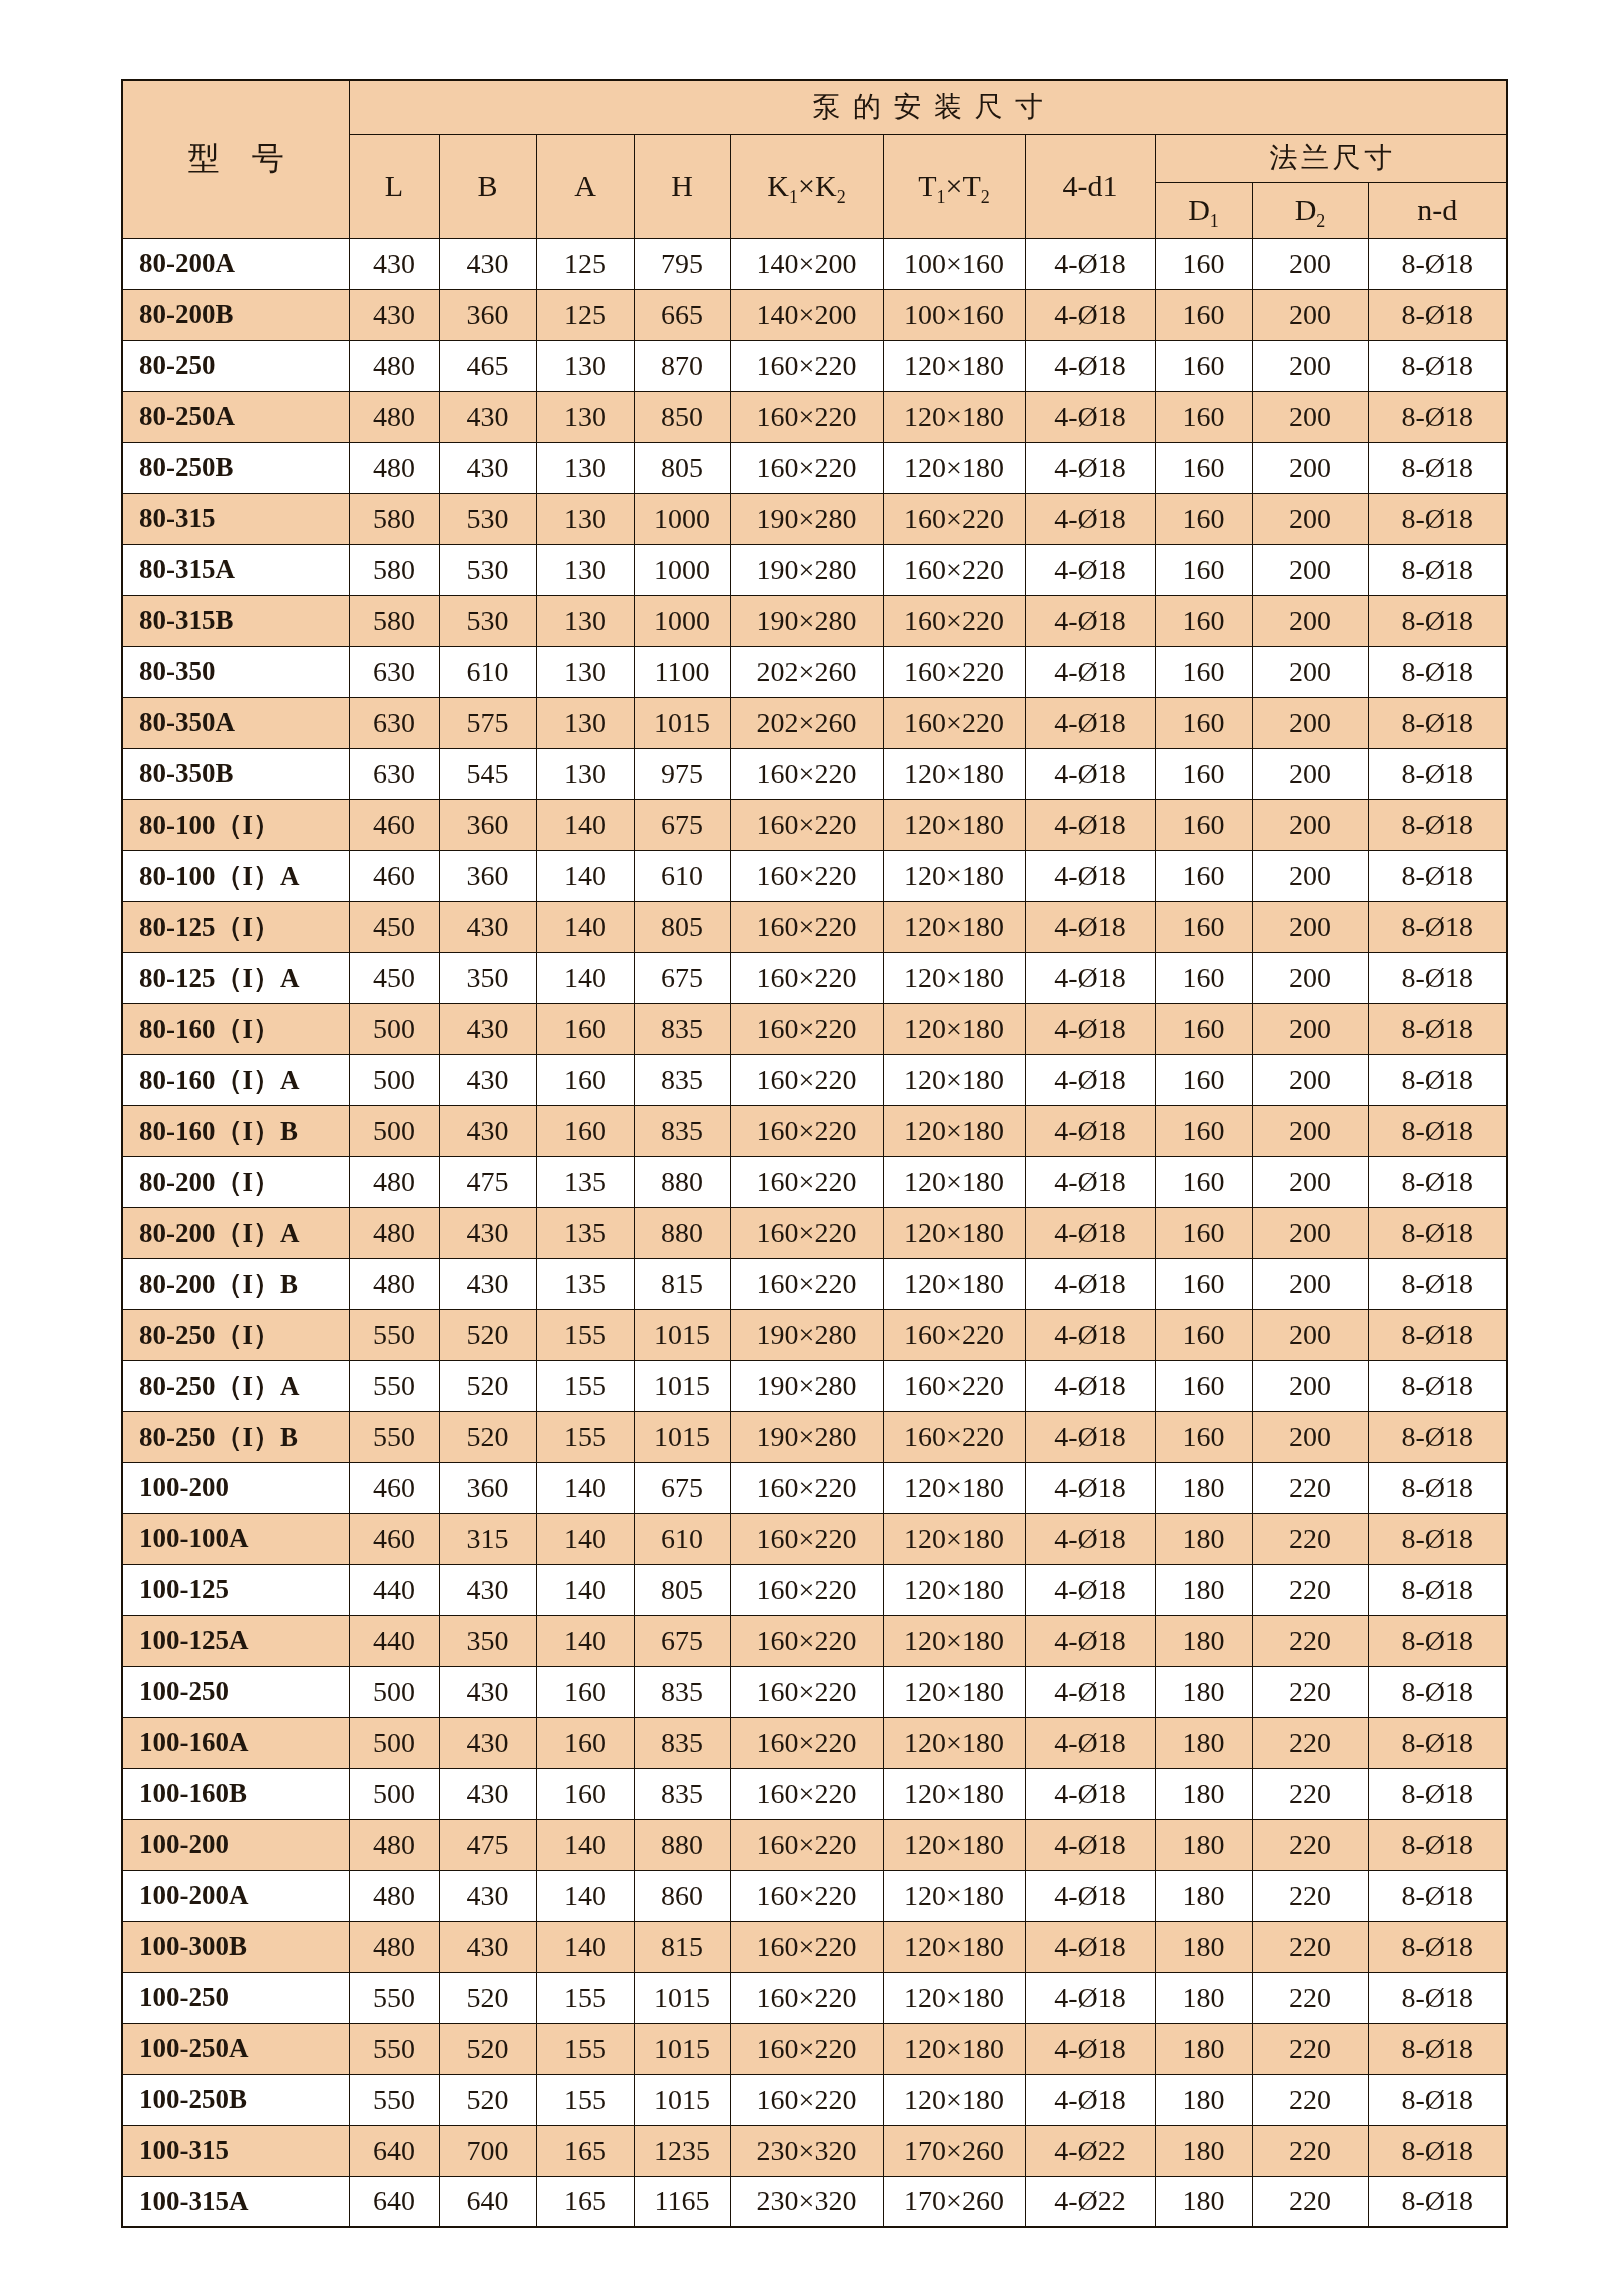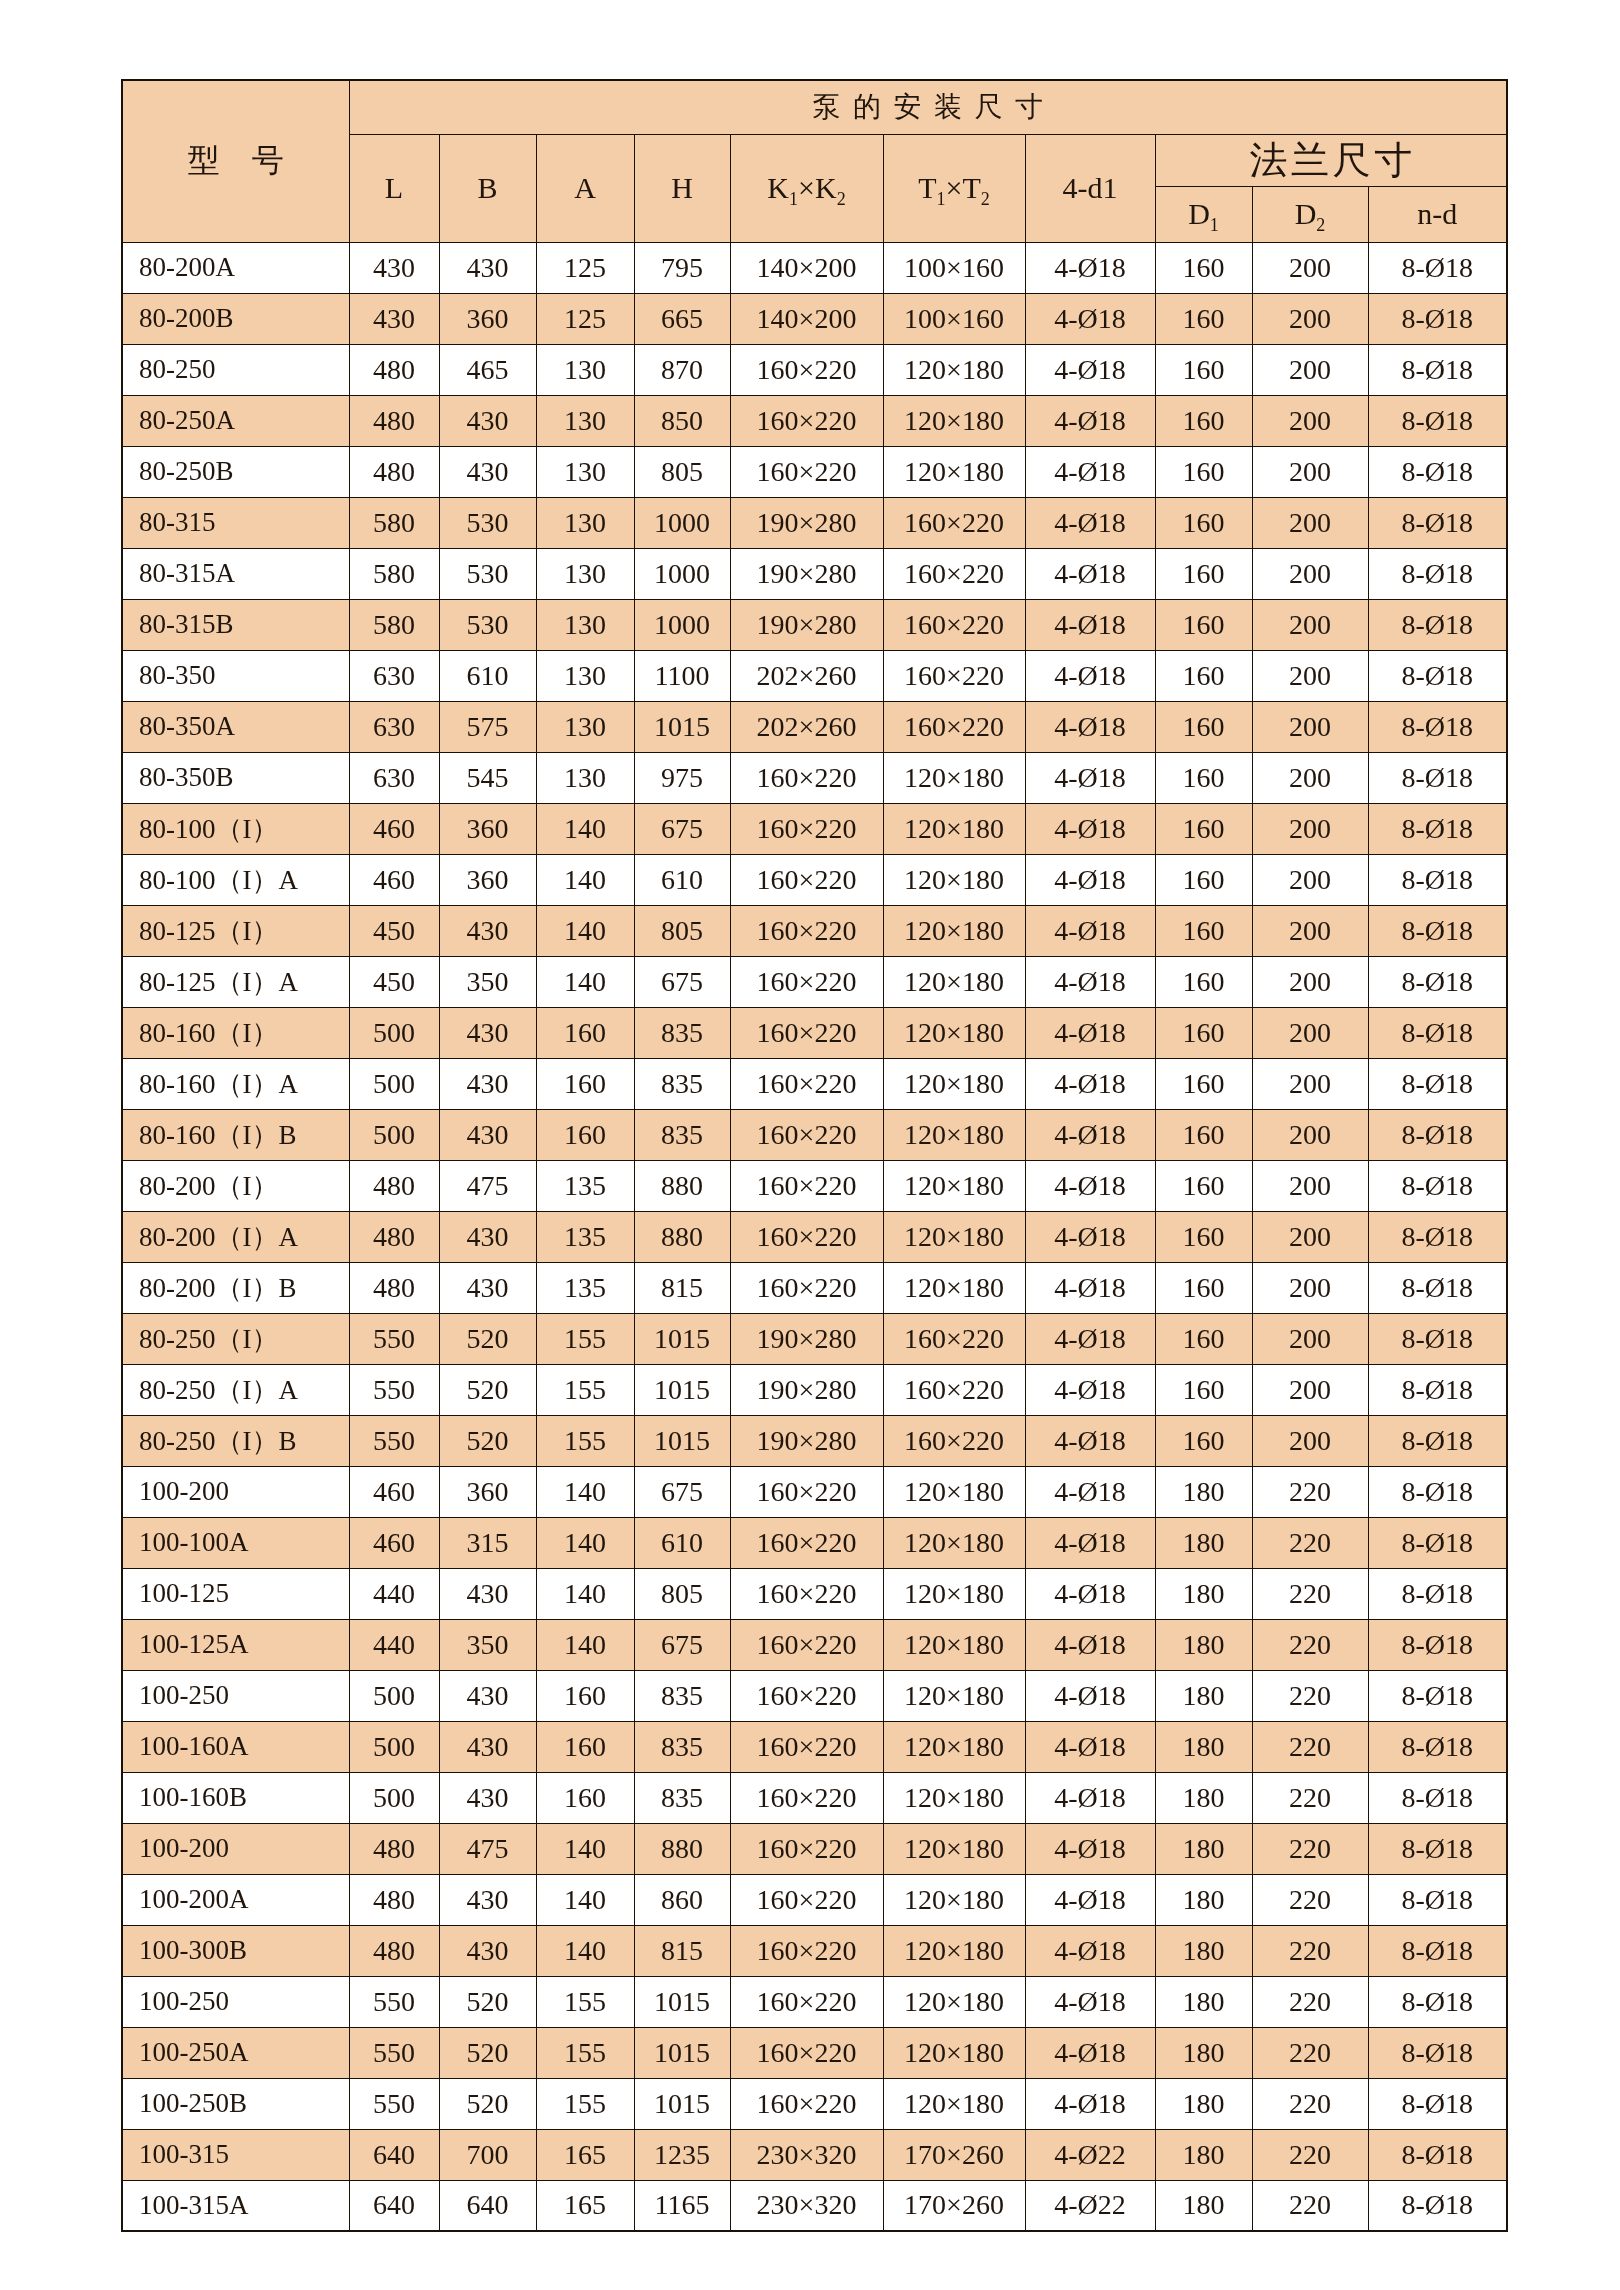--- a/index.html
+++ b/index.html
@@ -32,26 +32,26 @@
     font-weight:normal;
     padding:0;
   }
   thead th{background:var(--band);}
   tr.hr1{height:54px;}
   tr.hr2{height:48px;}
   tr.hr3{height:56px;}
   .title-cell{font-size:28px;letter-spacing:12.5px;text-indent:12.5px;}
   .model-header{font-size:32px;}
   .colhead{font-size:30px;}
-  .flange-header{font-size:38px;letter-spacing:3.6px;text-indent:3.6px;}
+  .flange-header{font-size:28px;letter-spacing:3.6px;text-indent:3.6px;}
   sub{font-size:18px;line-height:0;}
   tbody tr{height:51px;background:var(--row);}
   tbody tr.alt{background:var(--band);}
   tbody td{font-size:28px;}
-  tbody td.model{text-align:left;padding-left:16px;font-size:27px;}
+  tbody td.model{text-align:left;padding-left:16px;font-size:27px;font-weight:bold;}
 </style>
 </head>
 <body>
 
 <div class="page">
   <table class="pump">
     <colgroup>
       <col style="width:227px">
       <col style="width:90px">
       <col style="width:97px">

